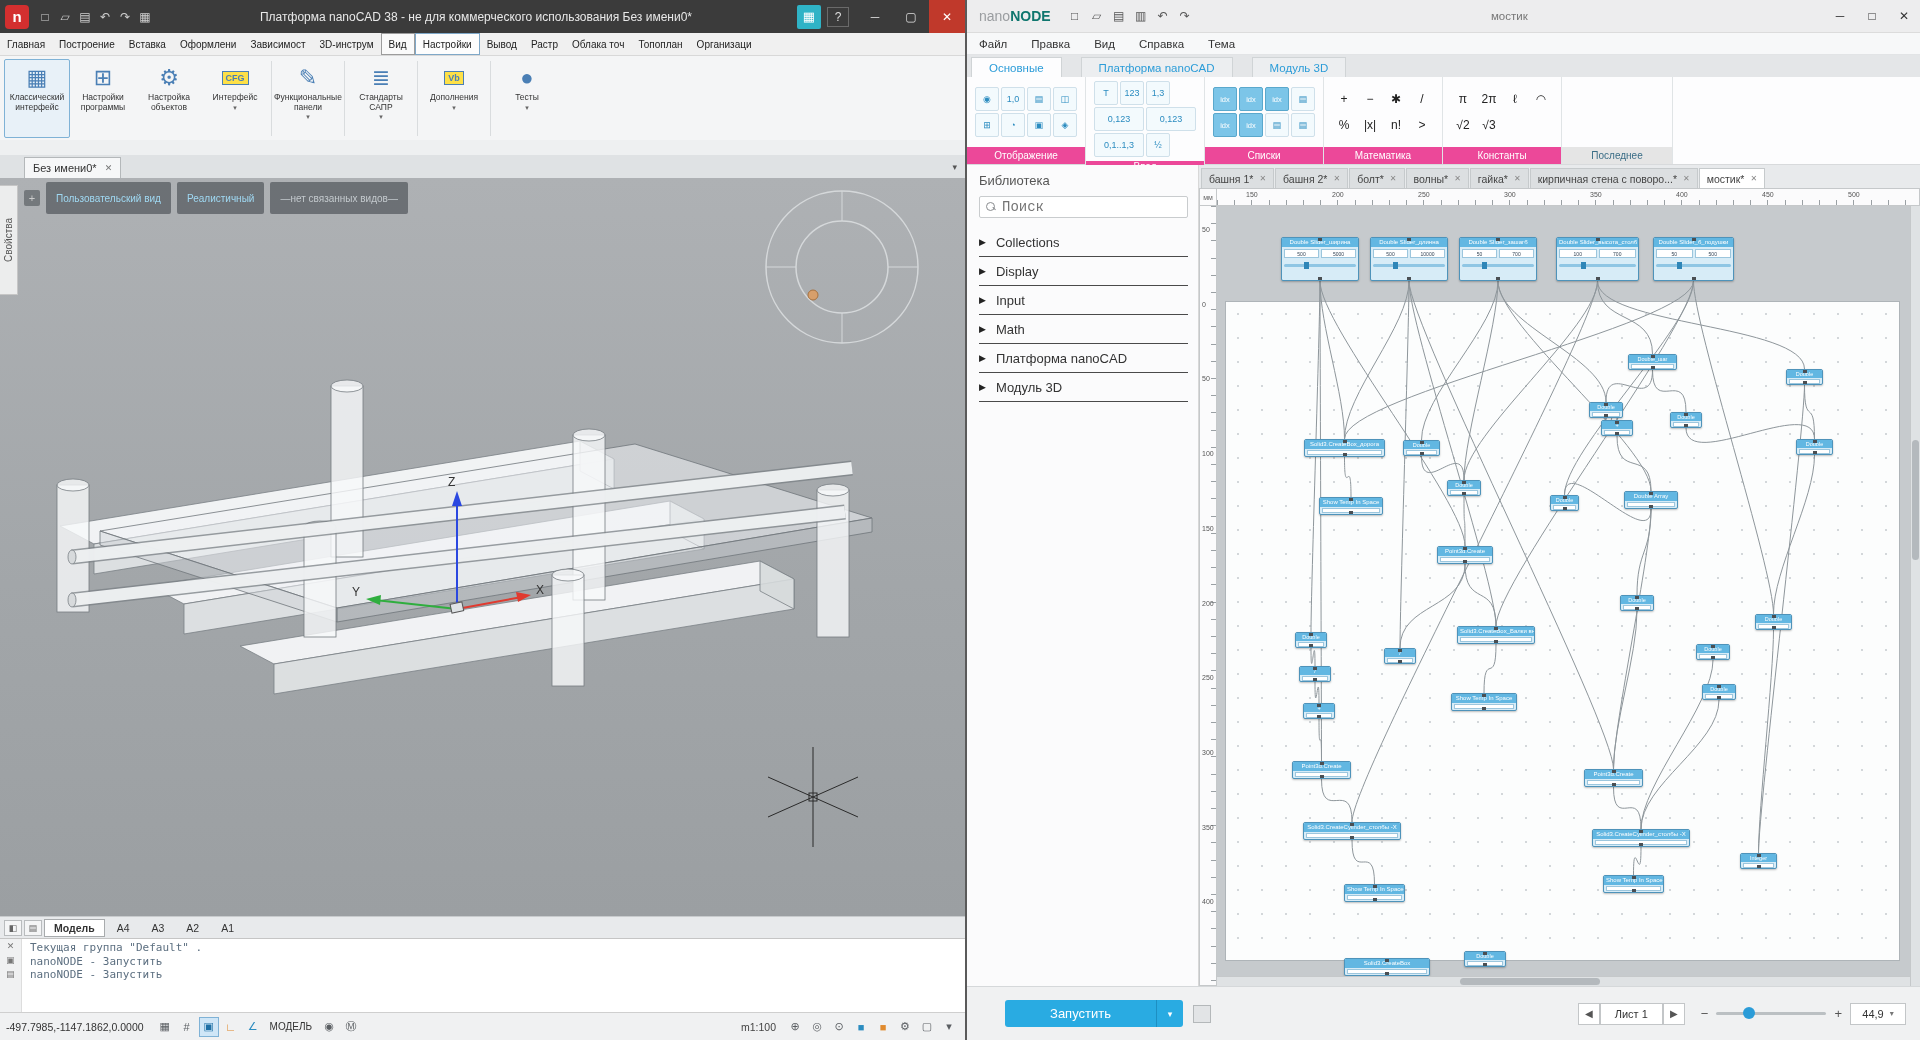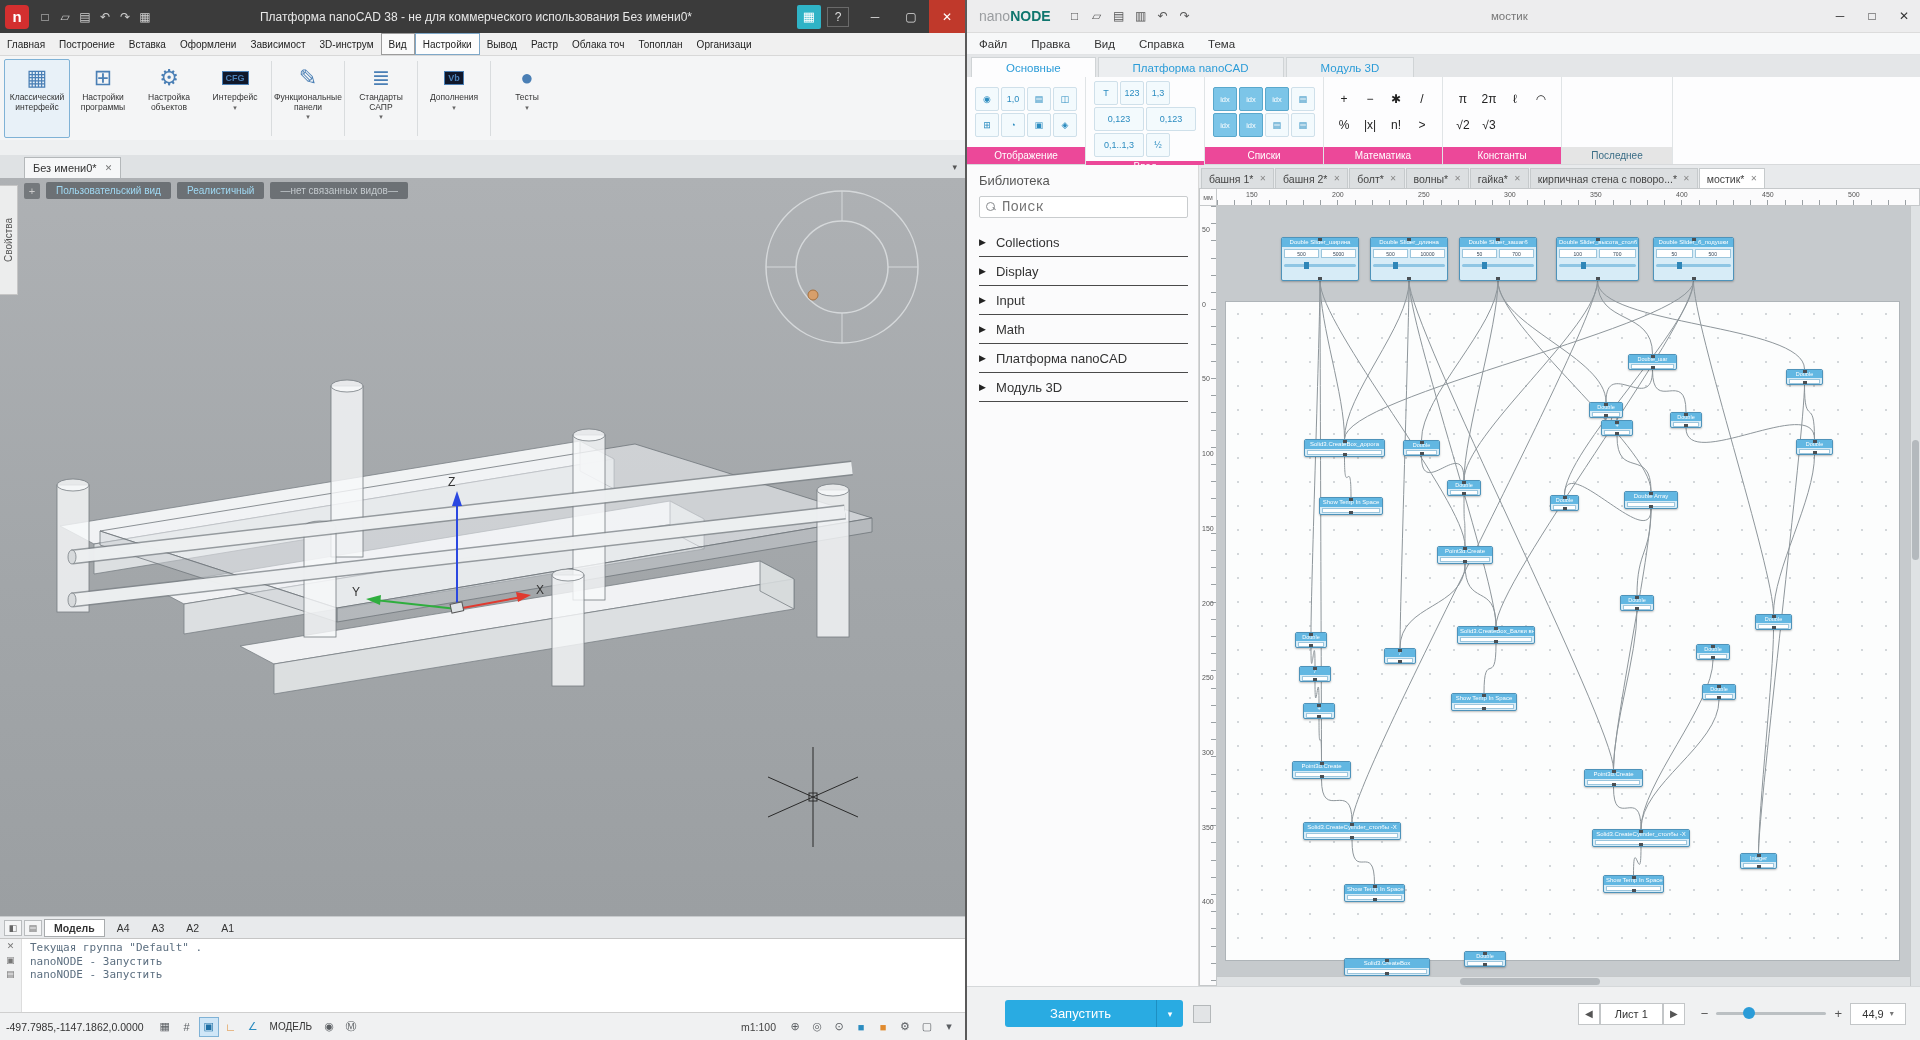--- a/index.html
+++ b/index.html
@@ -16,34 +16,34 @@
   .winbtn{width:36px;height:33px;display:flex;align-items:center;justify-content:center;font-size:12px;color:#ddd}
   .winbtn.close{background:#c0392b;color:#fff}
   .nc-menubar{position:absolute;left:0;top:33px;right:0;height:23px;background:#f0f0f0;display:flex;align-items:stretch;border-bottom:1px solid #d8d8d8}
   .nc-menu{font-size:10px;color:#222;padding:0 7px;display:flex;align-items:center;white-space:nowrap}
   .nc-menu.boxed{border:1px solid #9c9c9c;background:#fafafa}
   .nc-menu.active{border:1px solid #7fa8c8;background:#fdfdfd}
   .nc-ribbon{position:absolute;left:0;top:56px;right:0;height:84px;background:#f4f5f6;display:flex;align-items:stretch;padding:3px 4px 2px 4px}
   .rib-btn{width:66px;display:flex;flex-direction:column;align-items:center;justify-content:flex-start;padding-top:3px;border:1px solid transparent;border-radius:2px}
   .rib-btn.sel{border-color:#7fb2d6;background:#e8f1f8}
   .rib-ic{height:30px;display:flex;align-items:center;justify-content:center;font-size:22px;color:#4a7fb5}
-  .rib-ic .cfg{font-size:9px;border:1px solid #4a7fb5;padding:1px 3px;color:#4a7fb5;font-weight:bold;background:#0f172a}
+  .rib-ic .cfg{font-size:9px;border:1px solid #4a7fb5;padding:1px 3px;color:#4a7fb5;font-weight:bold;background:#fde047}
   .rib-lab{font-size:8.5px;line-height:9.5px;text-align:center;color:#333}
   .rib-car{font-size:7px;color:#666;margin-top:1px}
   .rib-sep{width:1px;background:#d9dcde;margin:2px 3px}
   .nc-groupstrip{position:absolute;left:0;top:140px;right:0;height:15px;background:#e9eaeb;border-bottom:1px solid #cfd2d4;font-size:8.5px;color:#666;display:flex;align-items:center}
   .grp-lab{width:270px;text-align:center}
   .nc-doctabs{position:absolute;left:0;top:155px;right:0;height:23px;background:#dfe2e4;display:flex;align-items:flex-end}
   .nc-doctab{height:21px;background:#f6f7f8;border:1px solid #b4b8ba;border-bottom:none;font-size:11px;color:#333;display:flex;align-items:center;padding:0 8px;margin-left:24px;gap:8px}
   .nc-doctab .x{font-size:9px;color:#777}
   .nc-tab-caret{margin-left:auto;margin-right:8px;font-size:9px;color:#555;align-self:center}
   .nc-viewport{position:absolute;left:0;top:178px;right:0;height:738px;background:linear-gradient(180deg,#aeb1b4 0%,#a2a6a9 55%,#9b9fa2 100%);overflow:hidden}
   .ovl-row{position:absolute;left:24px;top:4px;display:flex;gap:6px;align-items:center;z-index:5}
   .ovl-plus{width:16px;height:16px;background:rgba(60,65,70,.5);color:#ccc;font-size:11px;display:flex;align-items:center;justify-content:center;border-radius:2px}
-  .ovl-btn{height:17px;background:rgba(55,60,66,.55);border-radius:2px;padding:0 10px;font-size:10px;display:flex;align-items:center;color:#9fd8f2}
+  .ovl-btn{height:32px;background:rgba(55,60,66,.55);border-radius:2px;padding:0 10px;font-size:10px;display:flex;align-items:center;color:#9fd8f2}
   .ovl-btn.dim{color:#c3c9cd}
   .nc-layouts{position:absolute;left:0;top:916px;right:0;height:22px;background:#e8eaec;border-top:1px solid #c8cbcd;display:flex;align-items:center;padding-left:4px;gap:2px}
   .lay-ic{width:18px;height:16px;border:1px solid #b9bcbe;background:#f4f5f6;font-size:9px;color:#666;display:flex;align-items:center;justify-content:center}
   .lay-tab{font-size:10.5px;color:#333;padding:2px 9px;border:1px solid transparent}
   .lay-tab.active{background:#fff;border-color:#a8abad;font-weight:bold}
   .nc-cmd{position:absolute;left:0;top:938px;right:0;height:74px;background:#fff;border-top:1px solid #c5c5c5;display:flex}
   .cmd-side{width:22px;background:#f0f1f2;border-right:1px solid #ddd;display:flex;flex-direction:column;align-items:center;padding-top:2px;gap:4px}
   .cmd-side span{font-size:9px;color:#777}
   .cmd-main{flex:1;display:flex;flex-direction:column;font-family:"DejaVu Sans Mono",monospace;font-size:11px;color:#5c6f80;padding:2px 0 0 8px}
   .cmd-line{line-height:13.5px;white-space:nowrap}
@@ -65,21 +65,21 @@
   .nn-titlebar{position:absolute;left:0;top:0;right:0;height:33px;background:#ededee;border-bottom:1px solid #dcdcdc;display:flex;align-items:center;padding:0 0 0 12px}
   .brand{font-size:14px;font-weight:bold;margin-right:14px;white-space:nowrap}
   .brand .g{color:#9a9da0;font-weight:normal}
   .brand .b{color:#0f766e}
   .nn-qicon{width:20px;height:20px;display:flex;align-items:center;justify-content:center;font-size:12px;color:#555}
   .nn-doc{flex:1;text-align:center;font-size:11.5px;color:#777}
   .nn-winbtn{width:32px;height:33px;display:flex;align-items:center;justify-content:center;font-size:12px;color:#333}
   .nn-menubar{position:absolute;left:0;top:33px;right:0;height:22px;background:#f7f8f9;display:flex;align-items:center;border-bottom:1px solid #e2e4e6}
   .nn-menu{font-size:11.5px;color:#333;padding:0 12px}
   .nn-tabs{position:absolute;left:0;top:55px;right:0;height:22px;background:#e4e6e8;display:flex;align-items:flex-end;padding-left:4px}
-  .nn-tab{height:20px;font-size:11.5px;color:#2b9cd8;padding:0 34px;display:flex;align-items:center;border:1px solid #d0d4d6;border-bottom:none;background:#eceef0;margin-right:2px}
+  .nn-tab{height:20px;font-size:11.5px;color:#2b9cd8;padding:0 17px;display:flex;align-items:center;border:1px solid #d0d4d6;border-bottom:none;background:#eceef0;margin-right:19px}
   .nn-tab.active{background:#fdfdfe}
   .nn-ribbon{position:absolute;left:0;top:77px;right:0;height:88px;background:#fdfdfe;display:flex;border-bottom:1px solid #d8dadc}
   .grp{display:flex;flex-direction:column;border-right:1px solid #e0e4e6}
   .grp-icons{flex:1;display:grid;grid-auto-rows:24px;gap:2px;padding:4px 8px;align-content:center;justify-content:center}
   .gi{border:1px solid #cfe0ea;background:#f3fafd;color:#2b8cc0;font-size:9px;display:flex;align-items:center;justify-content:center;border-radius:2px;white-space:nowrap;padding:0 2px}
   .gi.plain{border:none;background:none;color:#222;font-size:12px}
   .gi.idx{background:#7cc5e8;border-color:#5aa8cc;color:#fff;font-size:7.5px}
   .grp-band{height:17px;background:#ec4899;color:#fff;font-size:10px;display:flex;align-items:center;justify-content:center}
   .grp-band.light{background:#e5e5e5;color:#3a6d86}
   .nn-body{position:absolute;left:0;top:165px;right:0;bottom:54px;display:flex}

